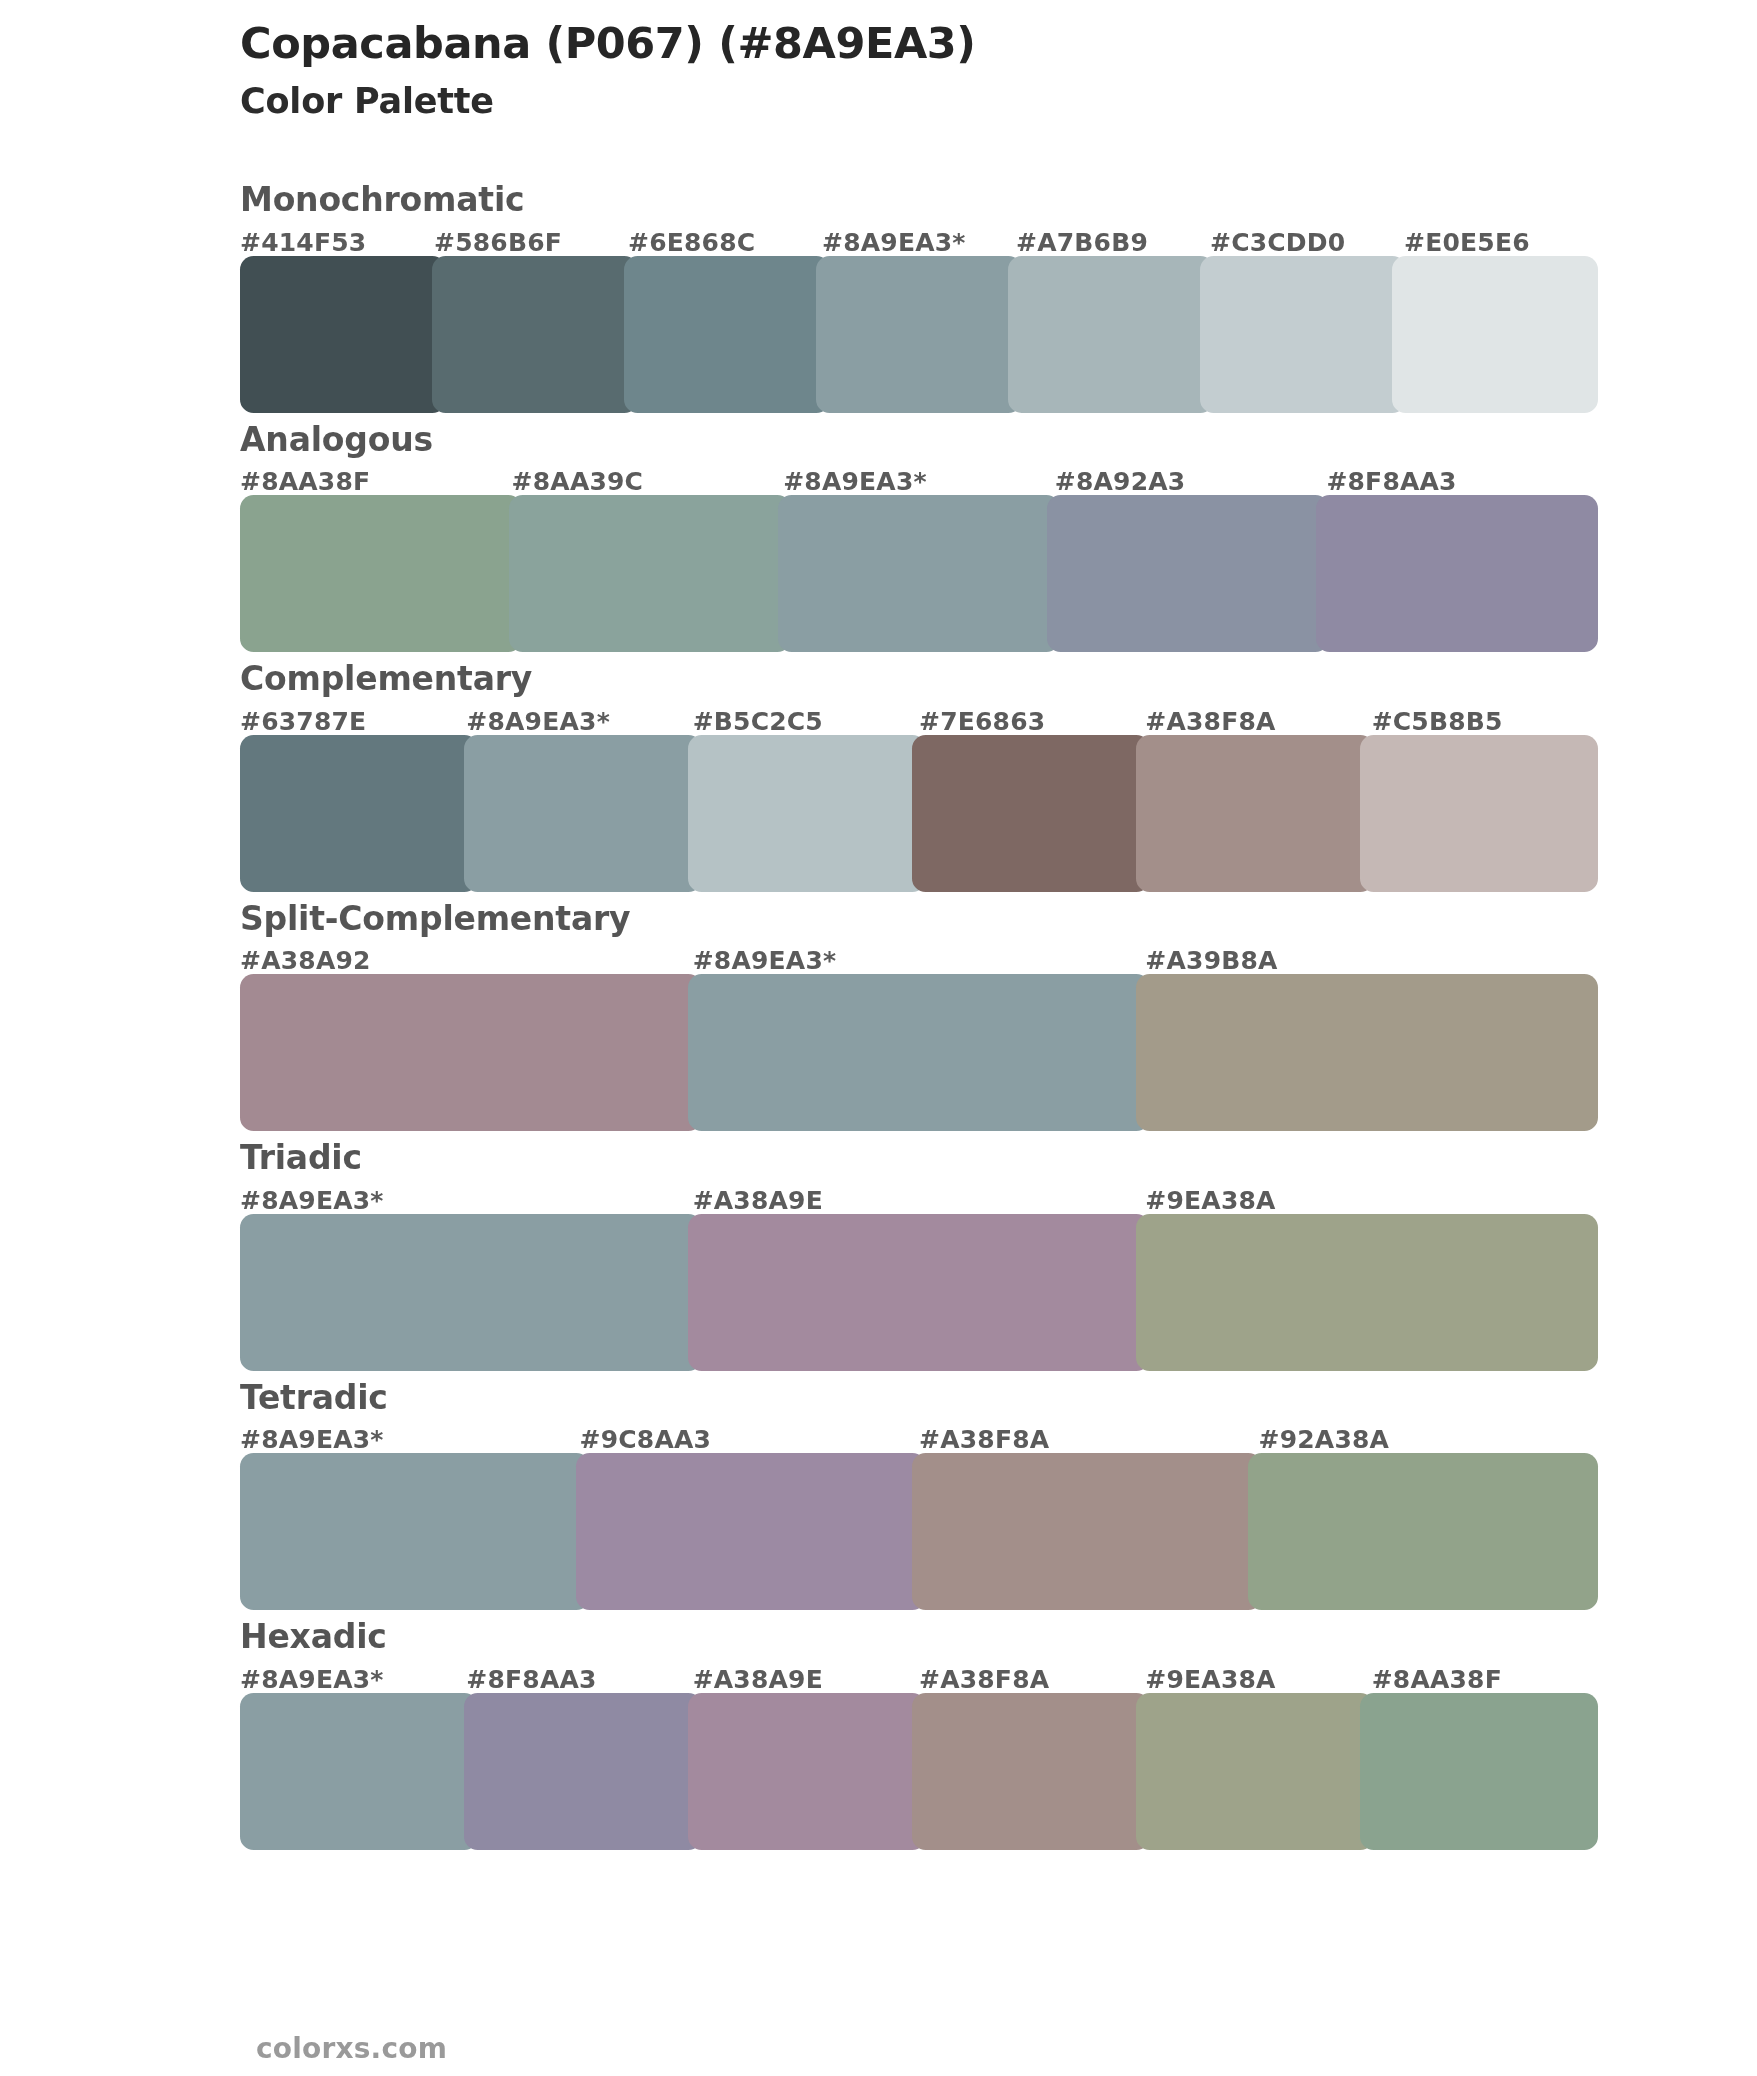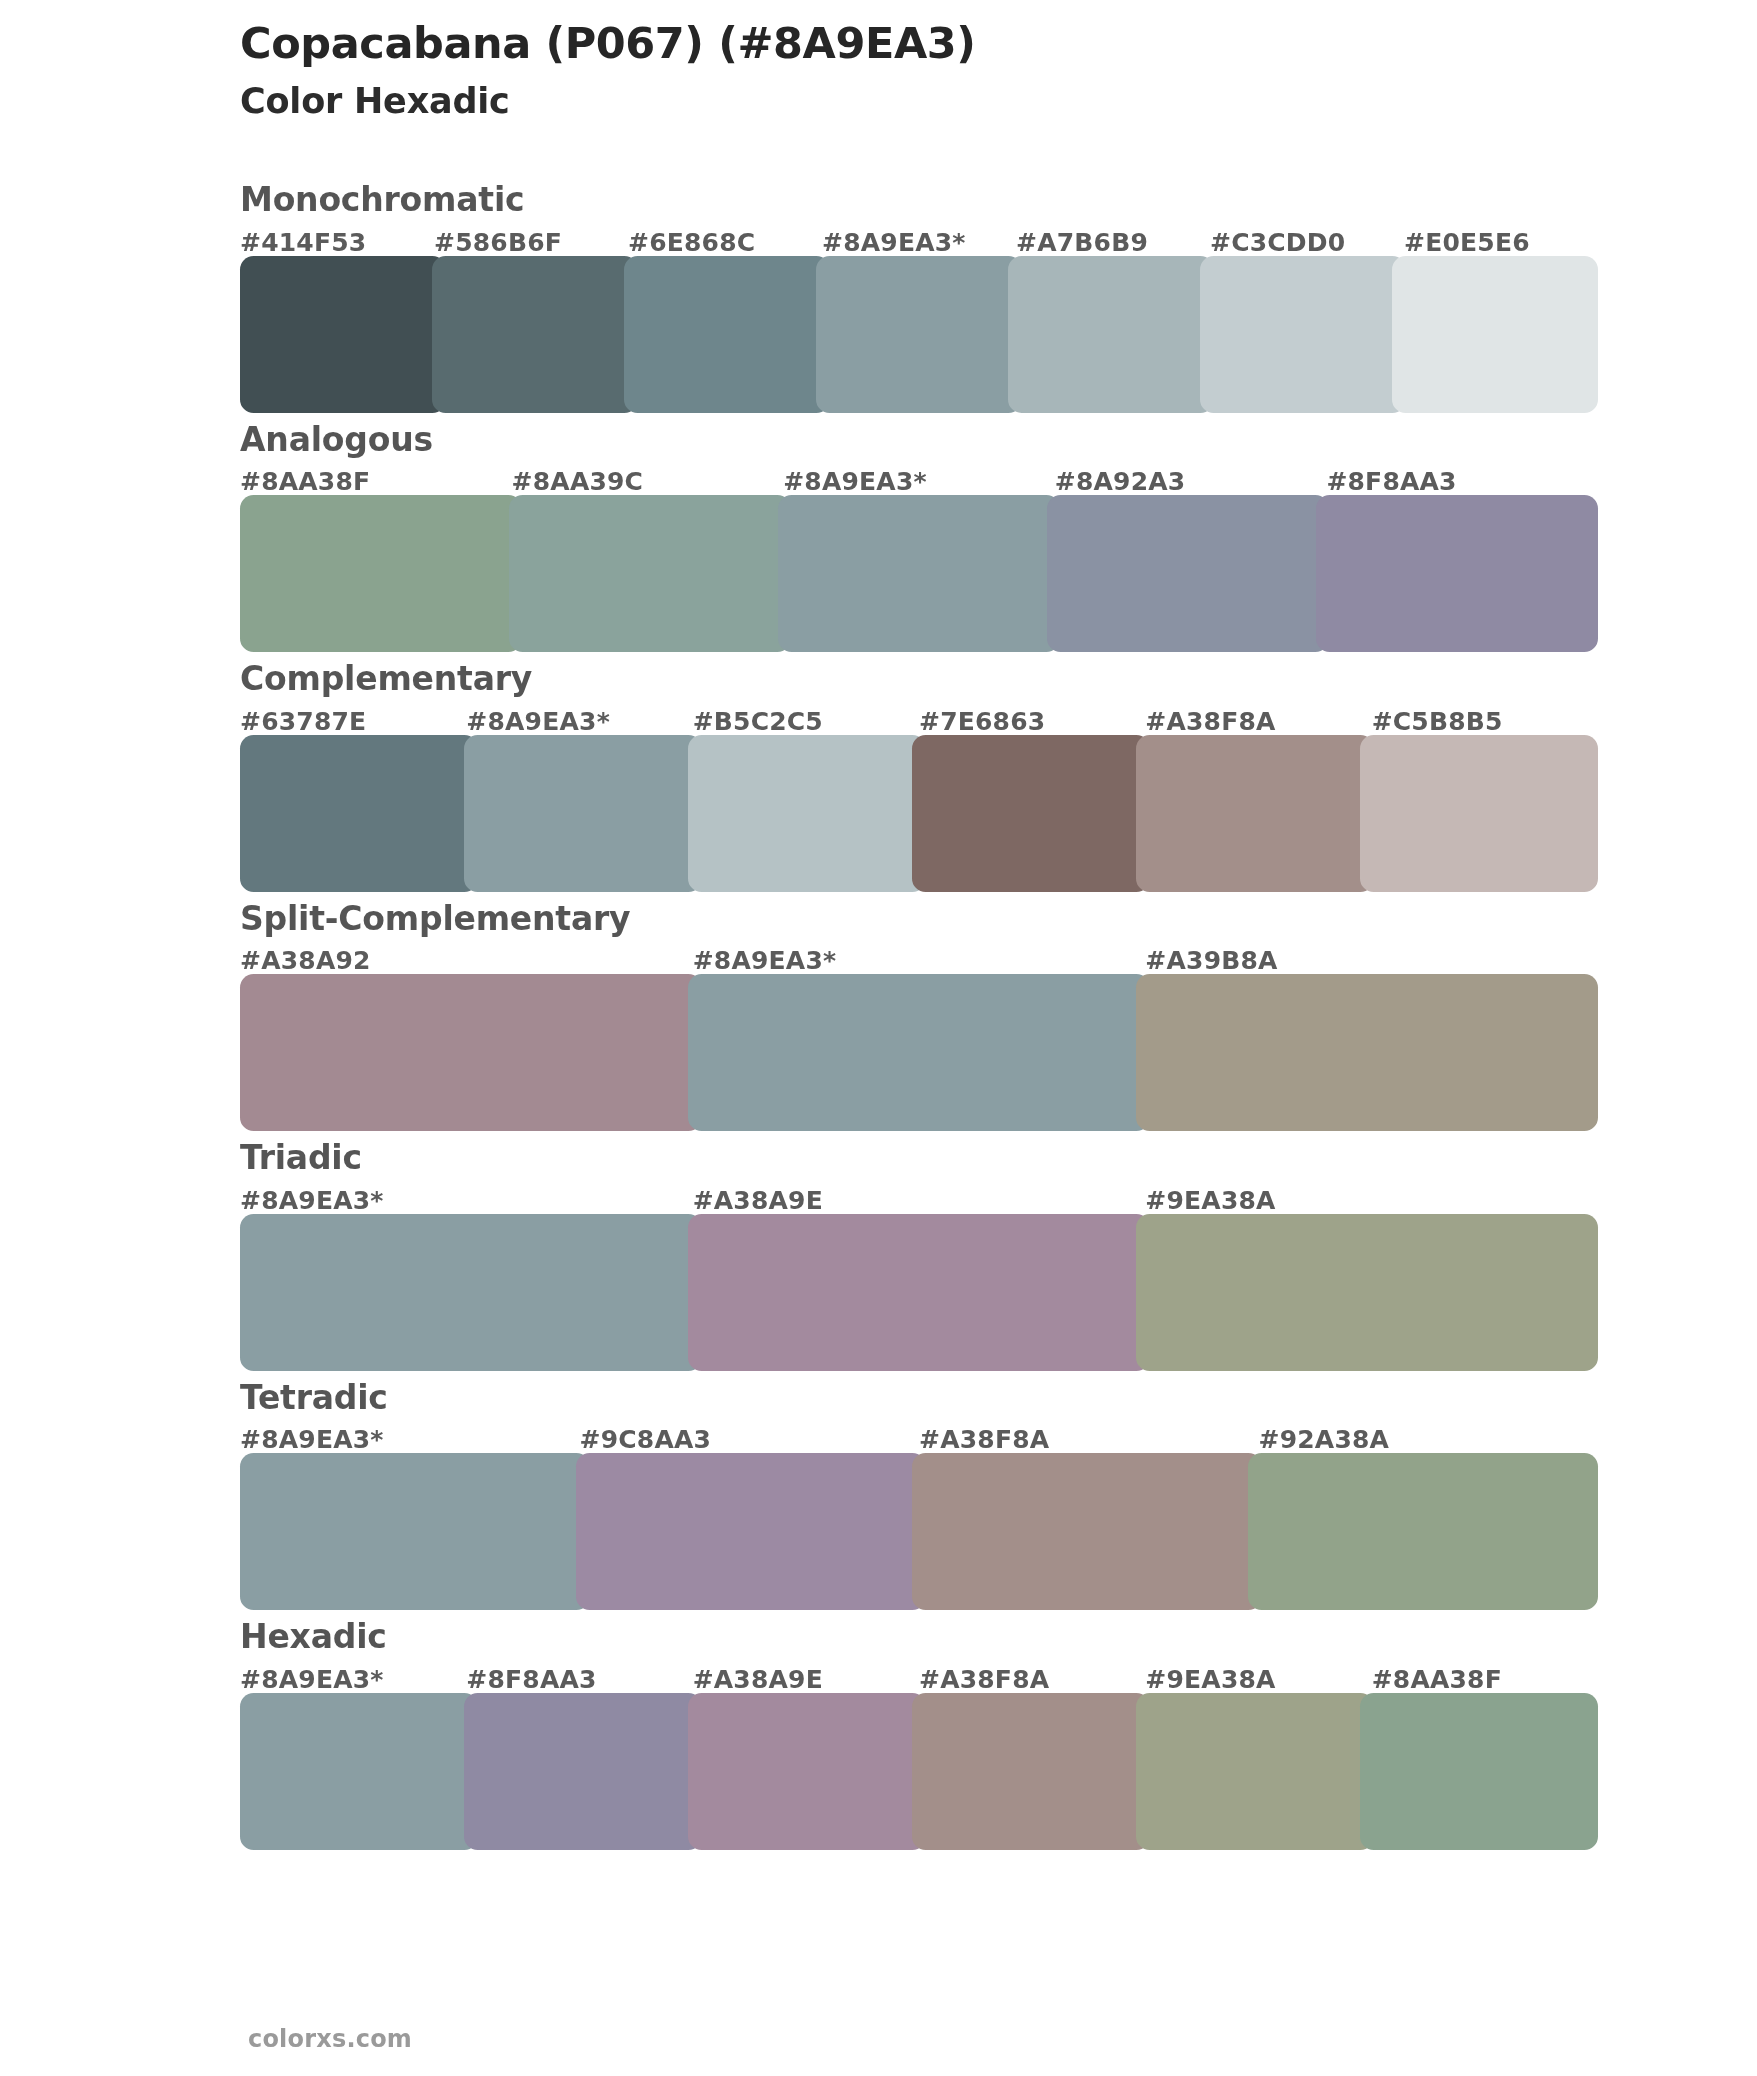--- a/index.html
+++ b/index.html
@@ -105,36 +105,36 @@
     margin-left: -13.6px;
   }
 
   
   .footer {
     position: absolute;
     left: 240px;
     top: 2019px;
   }
   .footer-text {
-    font-size: 24px;
+    font-size: 28px;
     font-weight: bold;
     color: #9a9a9a;
     letter-spacing: 0.2px;
     line-height: 1;
-    margin: 8px;
+    margin: 16px;
   }
 </style>
 </head>
 <body>
 
 <div class="page">
 
   <div class="header">
     <h1 class="page-title">Copacabana (P067) (#8A9EA3)</h1>
-    <h2 class="page-subtitle">Color Hexadic</h2>
+    <h2 class="page-subtitle">Color Palette</h2>
   </div>
 
   <div class="sections" id="sections-root">
       <div class="section">
         <div class="section-heading">Monochromatic</div>
         <div class="swatch-labels">
           <div class="swatch-label">#414F53</div>
           <div class="swatch-label">#586B6F</div>
           <div class="swatch-label">#6E868C</div>
           <div class="swatch-label">#8A9EA3*</div>

